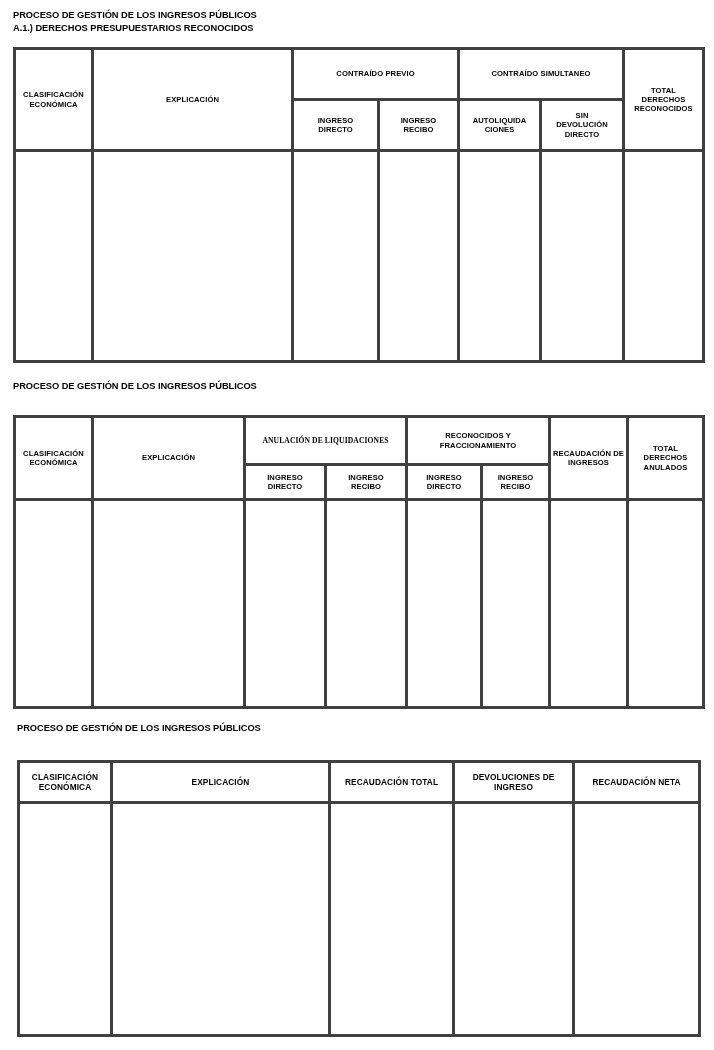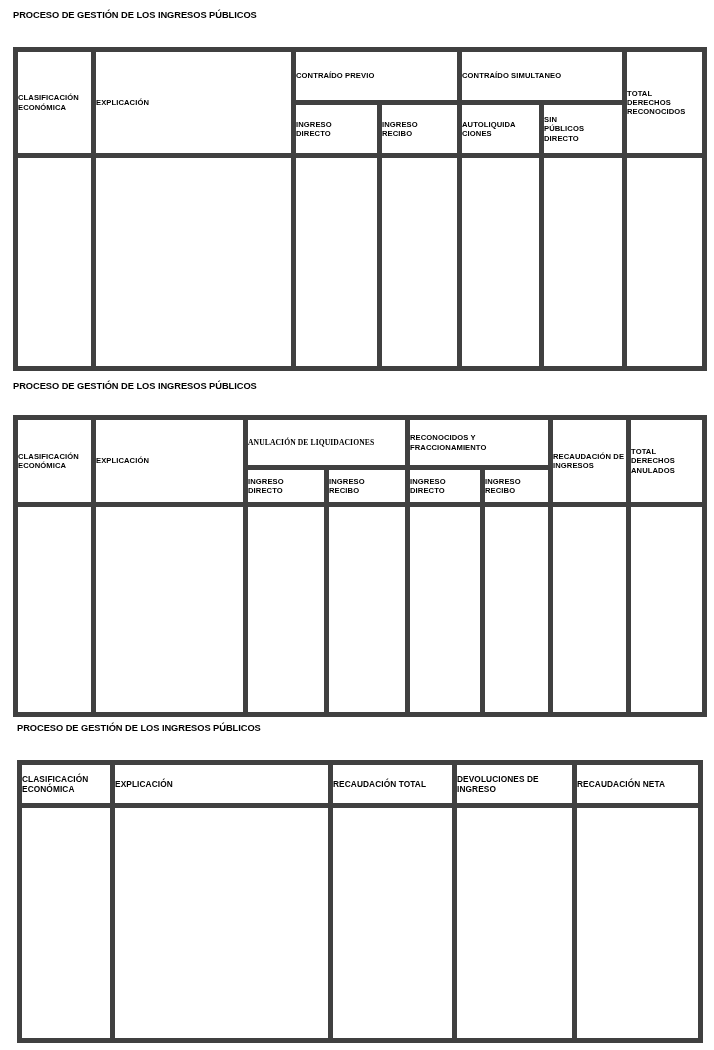--- a/index.html
+++ b/index.html
@@ -29,22 +29,22 @@
 
   table.grid {
     border-collapse: collapse;
     table-layout: fixed;
     font-size: 7.6px;
     font-weight: bold;
     line-height: 9.3px;
     letter-spacing: 0.1px;
   }
   table.grid td {
-    border: 5px solid #404040;
-    text-align: left;
+    border: 3px solid #404040;
+    text-align: center;
     vertical-align: middle;
     padding: 0;
     overflow: hidden;
   }
 
   
   td.dl { border-left: 1px dashed #000000; }
   td.db { border-bottom: 1px dashed #000000; }
   td.dt { border-top: 1px dashed #000000; }
   td.dotb { border-bottom: 1px dotted #444444; }
@@ -53,20 +53,21 @@
 
   
   table.t3 { font-size: 8.3px; line-height: 10.5px; }
 </style>
 </head>
 <body>
 
 <div class="section" style="left:13px; top:9px;">
   <div class="titles">
     <div>PROCESO DE GESTIÓN DE LOS INGRESOS PÚBLICOS</div>
+    <div>A.1.) DERECHOS PRESUPUESTARIOS RECONOCIDOS</div>
   </div>
 </div>
 
 <div class="section" style="left:13px; top:47px;">
   <table class="grid t1" style="width:689px;">
     <colgroup>
       <col style="width:78px;">
       <col style="width:200px;">
       <col style="width:86px;">
       <col style="width:80px;">
@@ -97,21 +98,21 @@
         <td class="cellpad dl">
           <div>INGRESO</div>
           <div>RECIBO</div>
         </td>
         <td class="cellpad">
           <div>AUTOLIQUIDA</div>
           <div>CIONES</div>
         </td>
         <td class="cellpad">
           <div>SIN</div>
-          <div>PÚBLICOS</div>
+          <div>DEVOLUCIÓN</div>
           <div>DIRECTO</div>
         </td>
       </tr>
       <tr>
         <td style="height:208px;"></td>
         <td></td>
         <td class="dl"></td>
         <td class="dl"></td>
         <td></td>
         <td></td>

